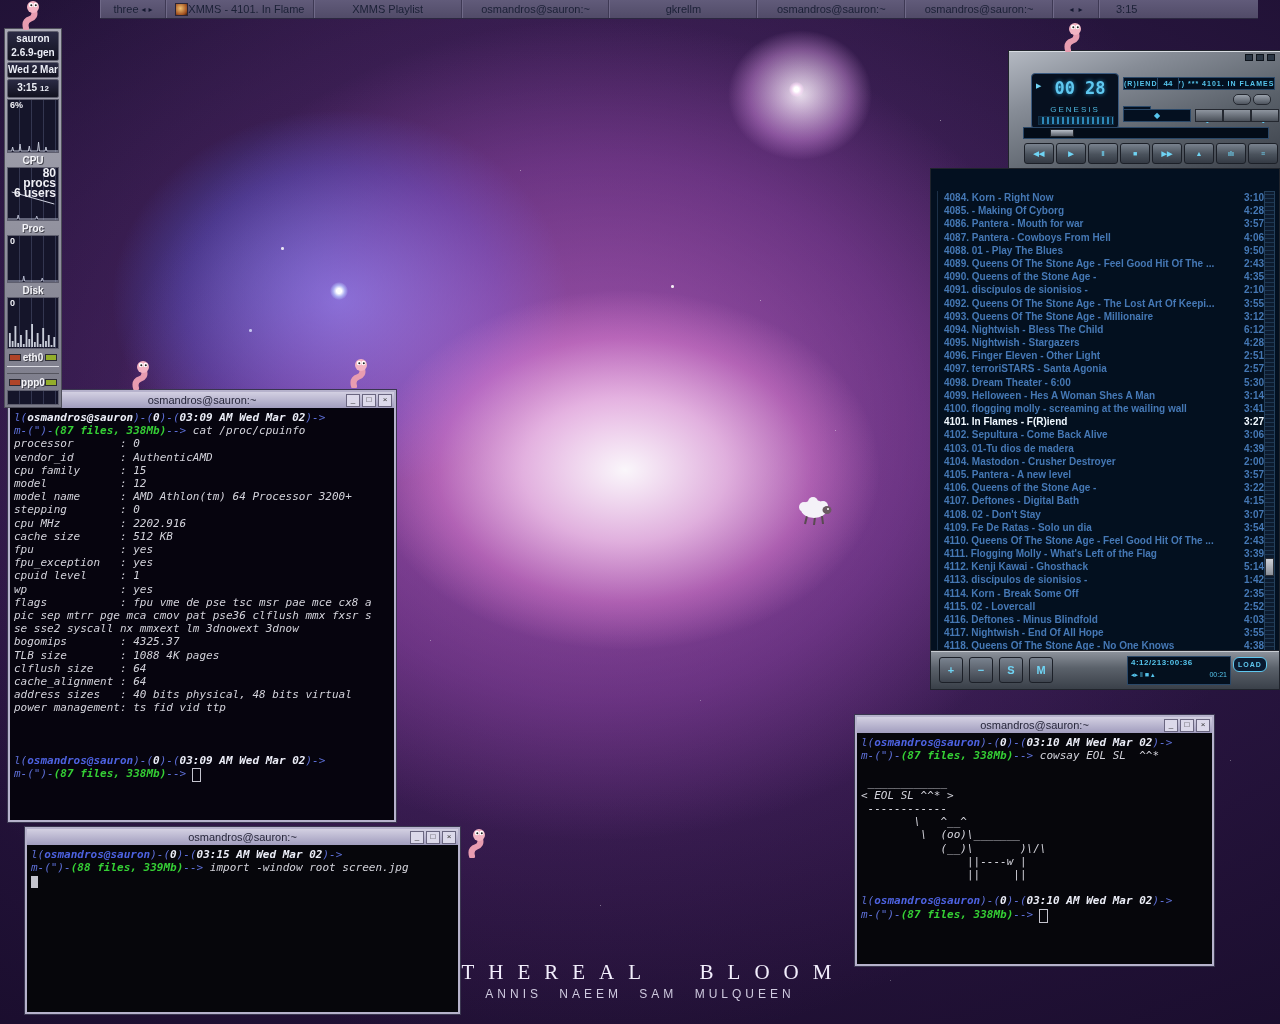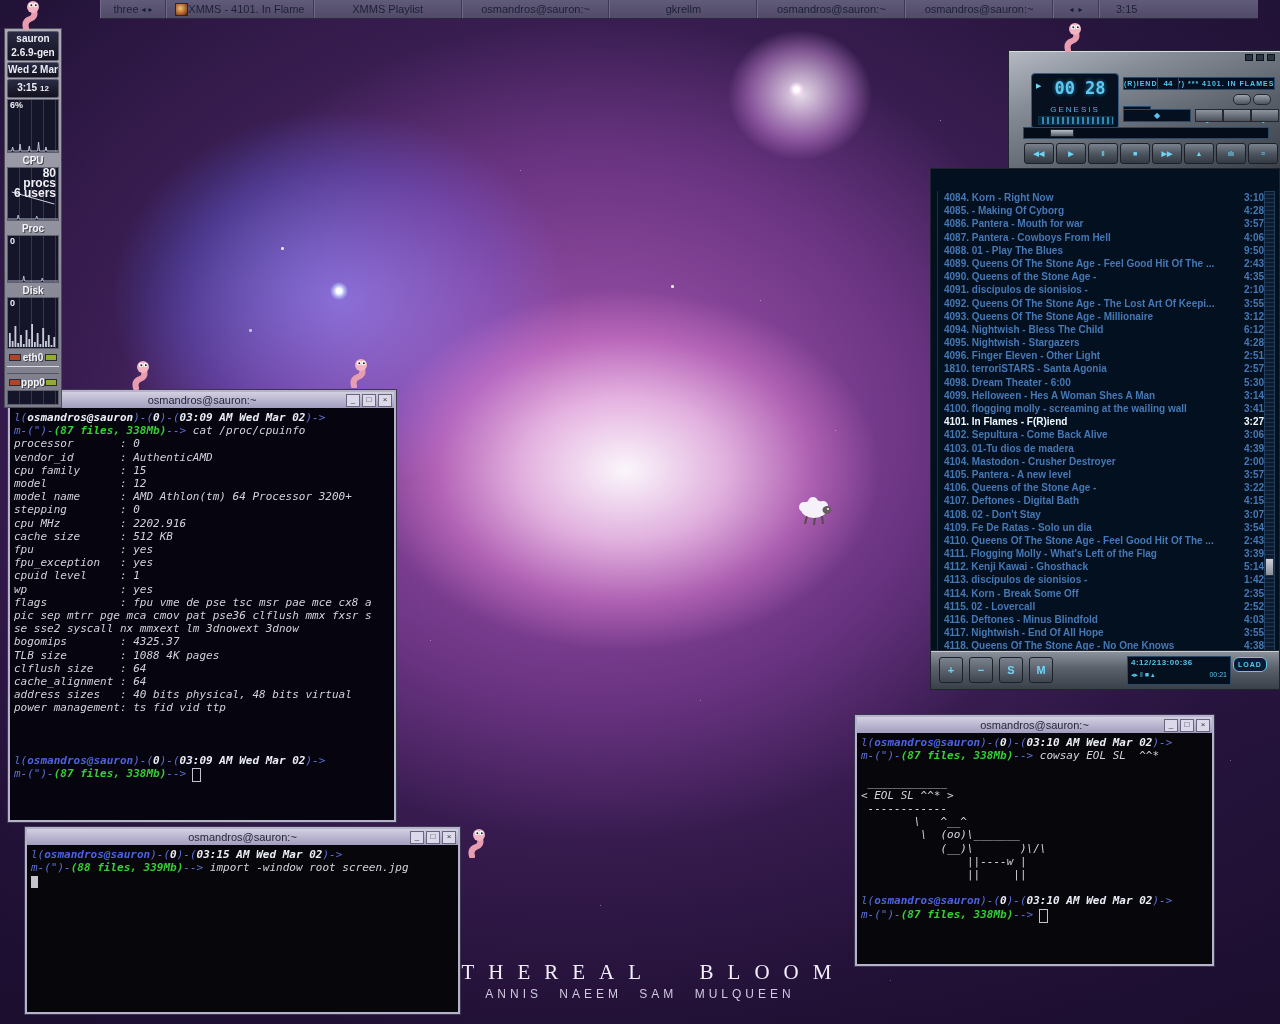--- a/index.html
+++ b/index.html
@@ -317,21 +317,21 @@
         </div>
         <div class="plrow">
           <span>4095. Nightwish - Stargazers</span>
           <span class="pltime">4:28</span>
         </div>
         <div class="plrow">
           <span>4096. Finger Eleven - Other Light</span>
           <span class="pltime">2:51</span>
         </div>
         <div class="plrow">
-          <span>1810. terroriSTARS - Santa Agonia</span>
+          <span>4097. terroriSTARS - Santa Agonia</span>
           <span class="pltime">2:57</span>
         </div>
         <div class="plrow">
           <span>4098. Dream Theater - 6:00</span>
           <span class="pltime">5:30</span>
         </div>
         <div class="plrow">
           <span>4099. Helloween - Hes A Woman Shes A Man</span>
           <span class="pltime">3:14</span>
         </div>

